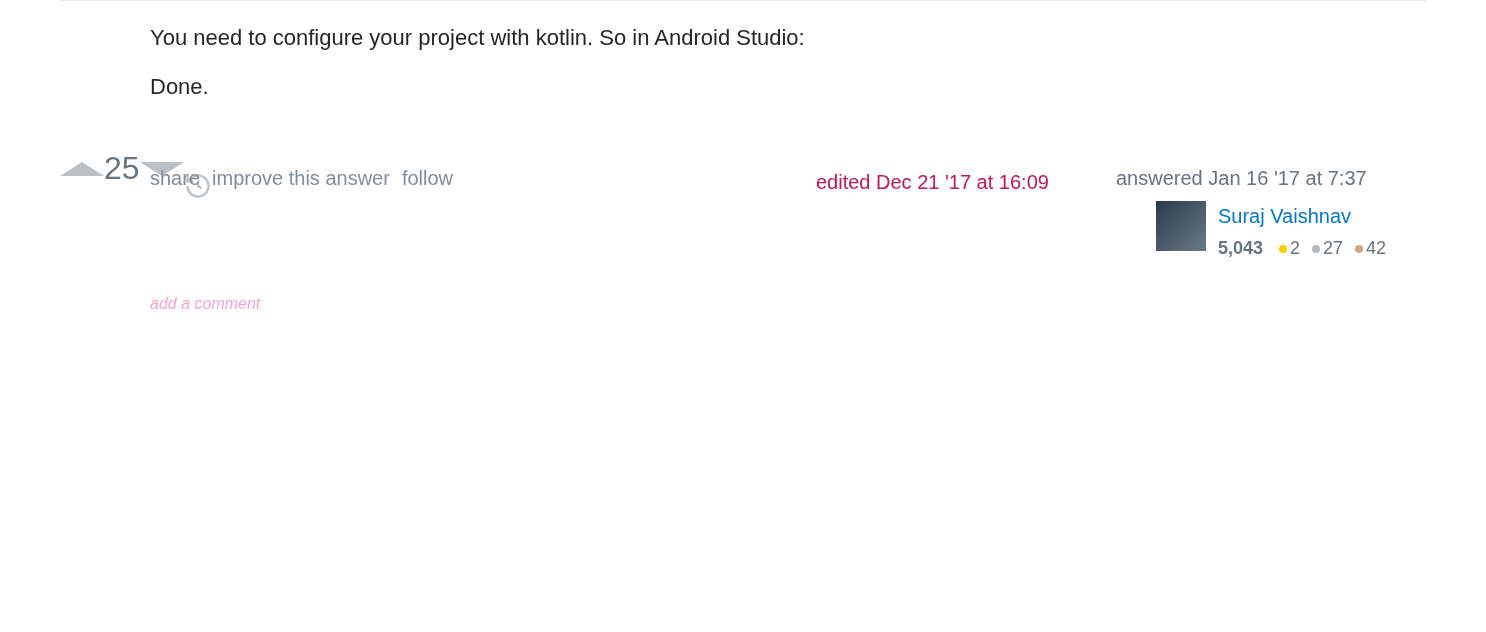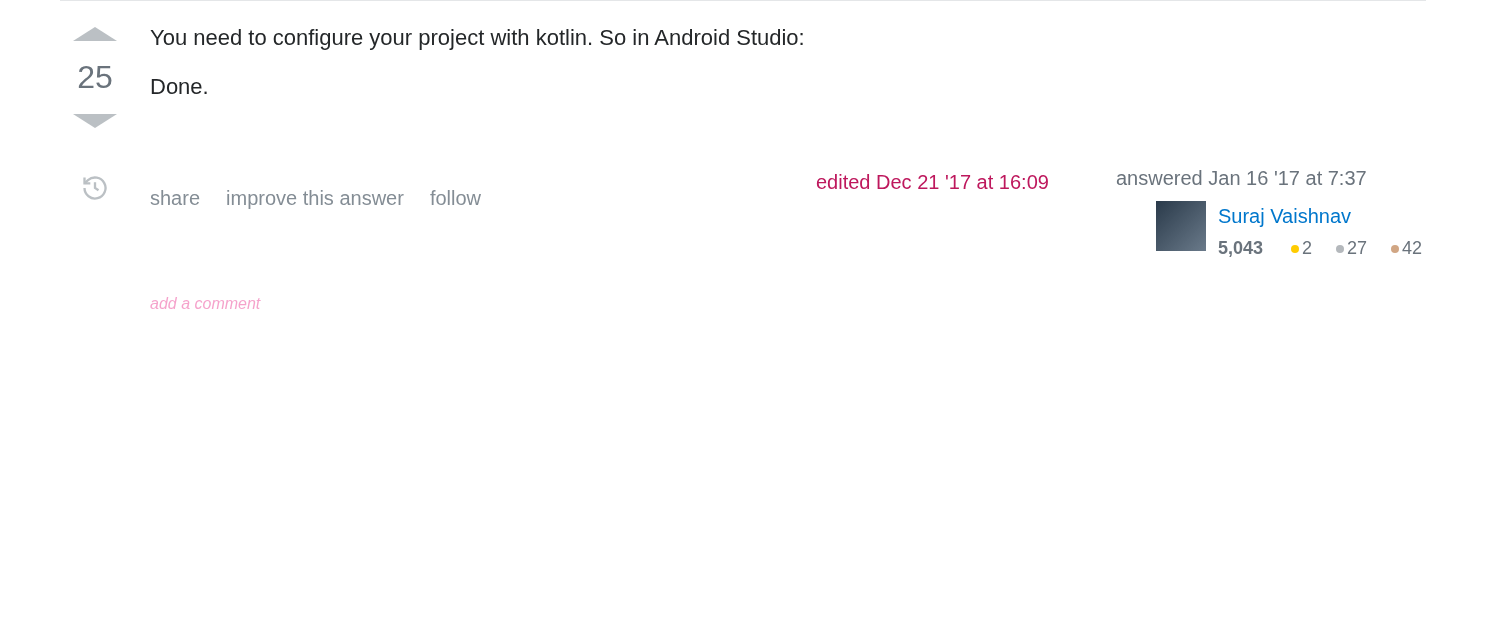--- a/index.html
+++ b/index.html
@@ -15,21 +15,21 @@
       margin-left: 60px;
       margin-right: 60px;
       display: flex;
     }
     .vote-cell {
       flex: 0 0 auto;
       width: 70px;
       text-align: center;
       margin-right: 20px;
       display: flex;
-      flex-direction: column;
+      flex-direction: row;
       align-items: center;
     }
     .vote-arrow {
       width: 0;
       height: 0;
       cursor: pointer;
       margin: 6px auto;
     }
     .vote-up {
       border-left: 22px solid transparent;
@@ -69,23 +69,22 @@
     }
     .post-menu {
       margin-top: 60px;
       display: flex;
       align-items: flex-start;
       font-size: 20px;
       color: #848d95;
     }
     .post-actions {
       display: flex;
-      gap: 26px;
+      gap: 12px;
       flex: 1;
-      margin-top: 20px;
     }
     .post-action {
       color: #848d95;
       cursor: pointer;
     }
     .edited-info {
       font-size: 20px;
       margin-top: 4px;
       min-width: 300px;
     }
@@ -119,21 +118,21 @@
       gap: 4px;
     }
     .user-name {
       color: #0077CC;
       font-size: 20px;
       cursor: pointer;
     }
     .user-stats {
       display: flex;
       align-items: flex-start;
-      gap: 24px;
+      gap: 12px;
       font-size: 18px;
     }
     .rep {
       font-weight: bold;
       color: #6a737c;
       margin-right: 4px;
     }
     .badge {
       display: inline-flex;
       align-items: center;

